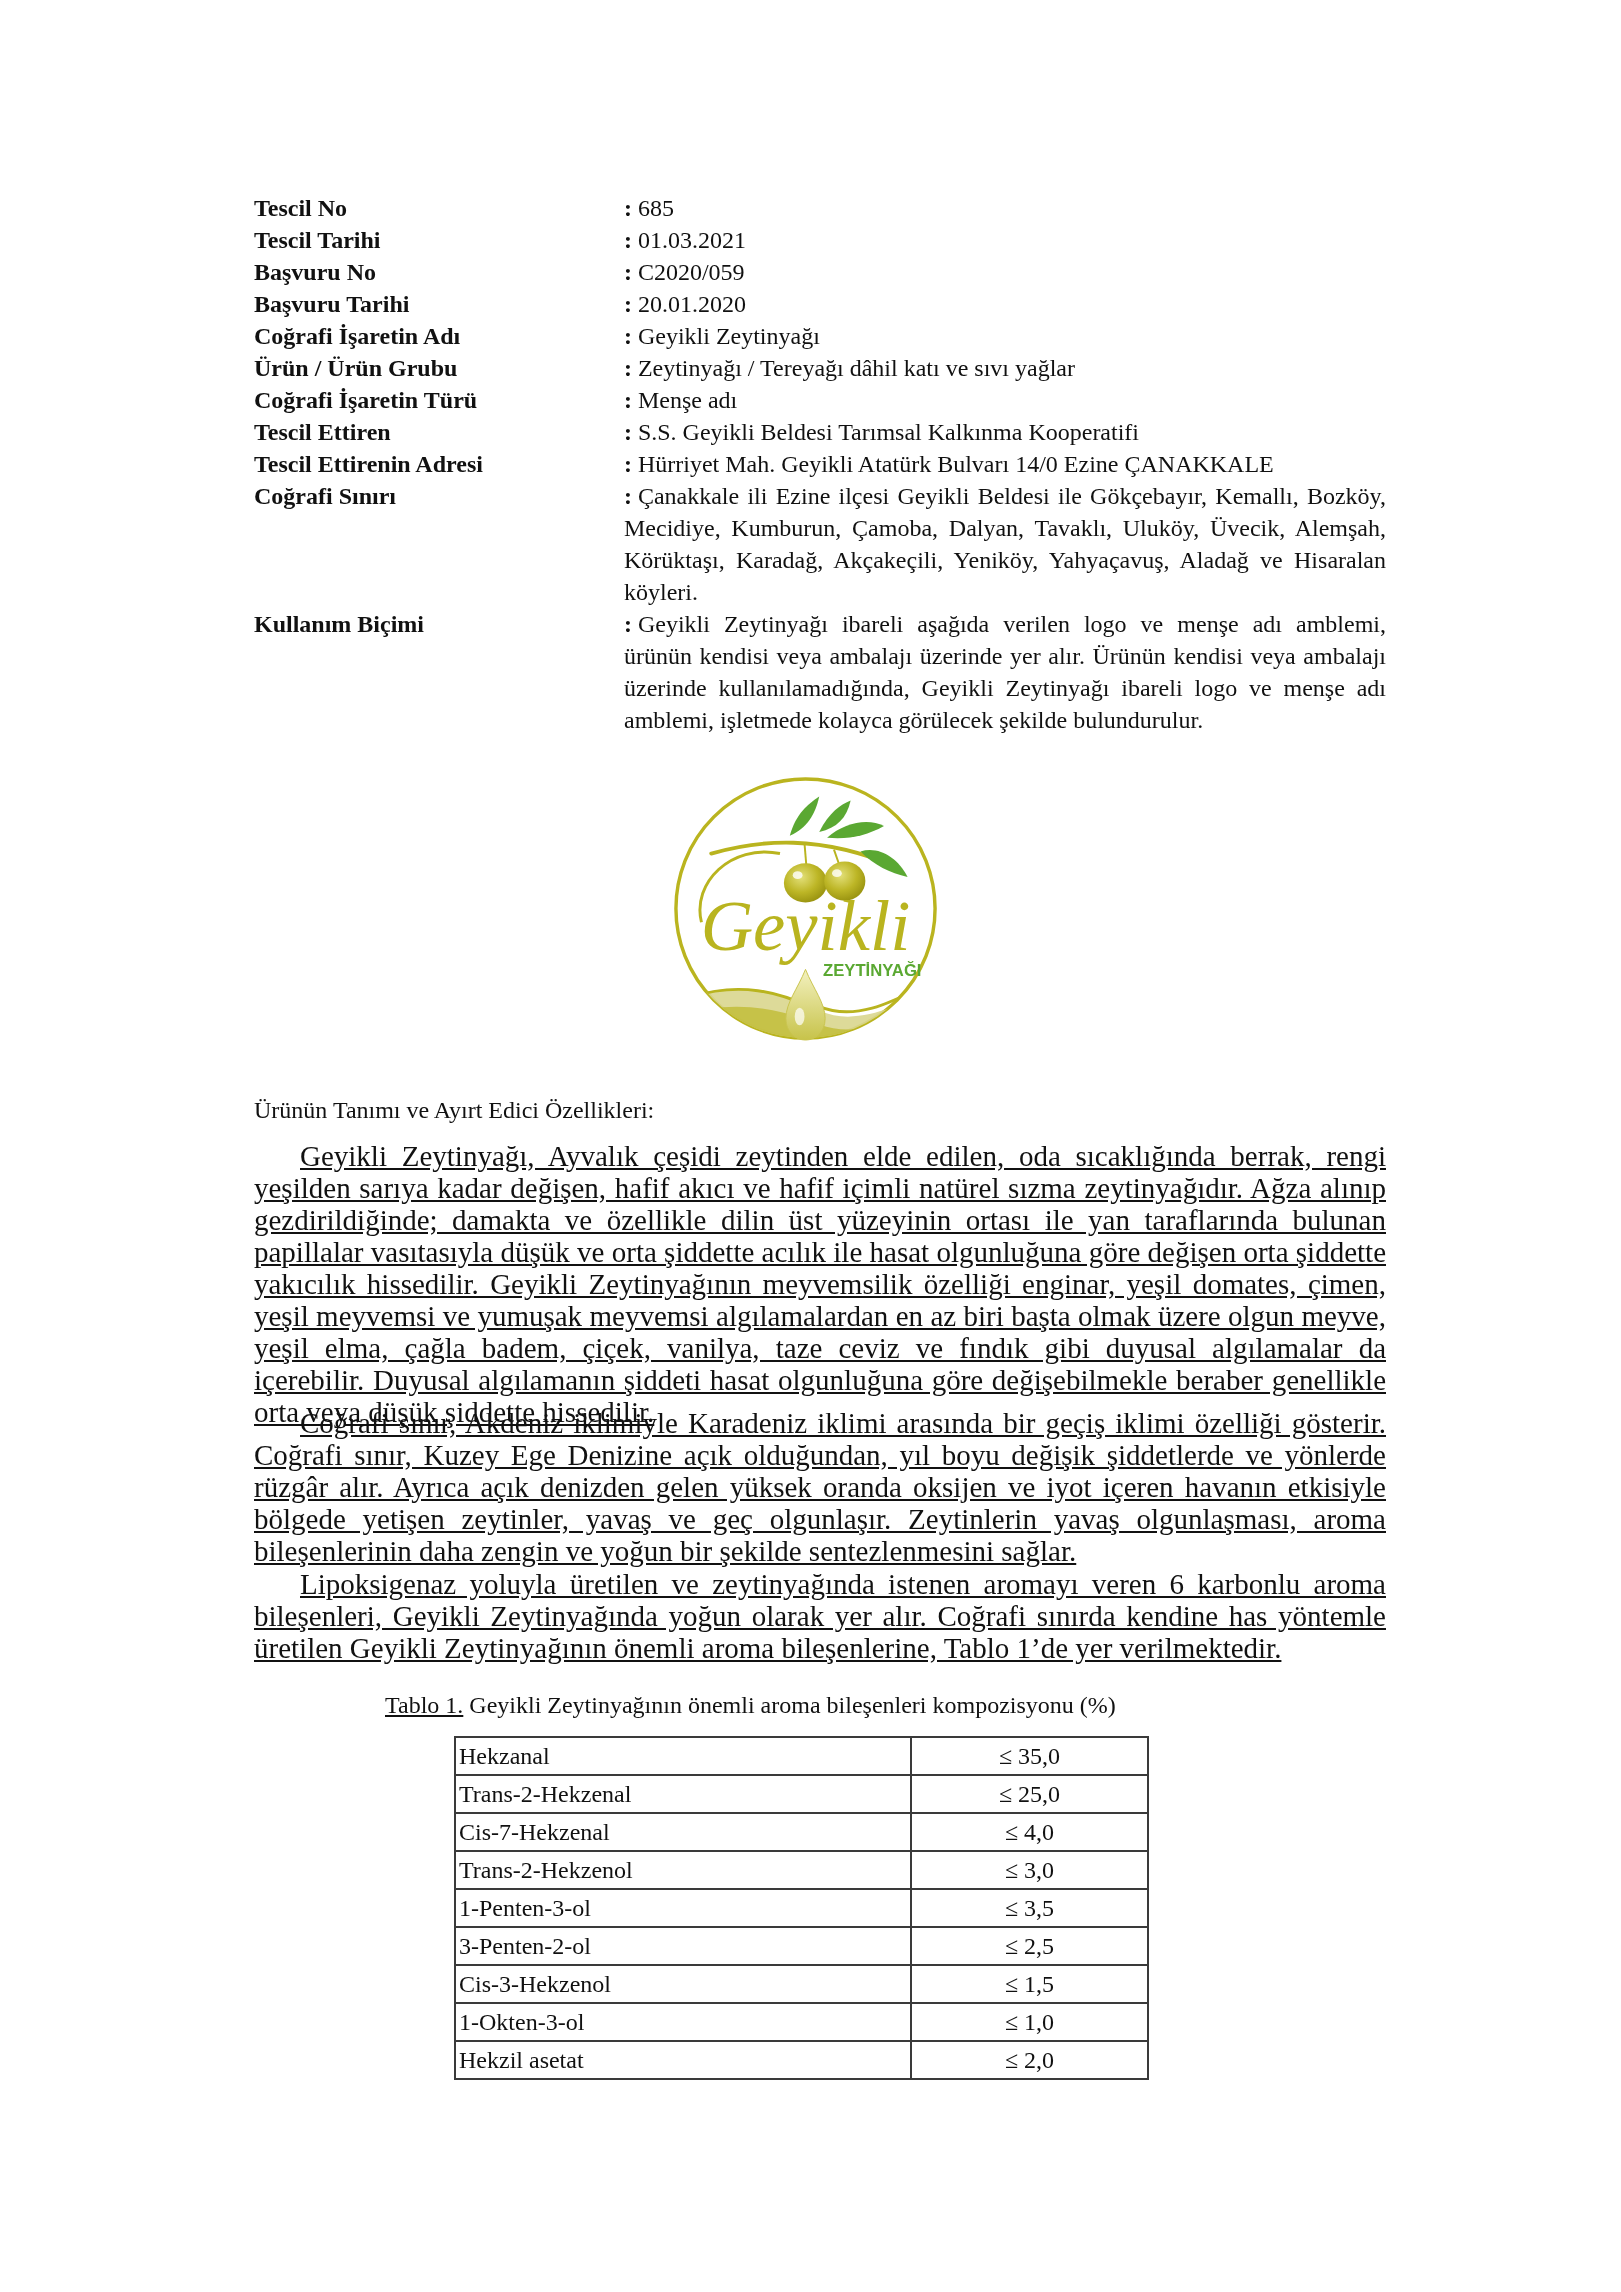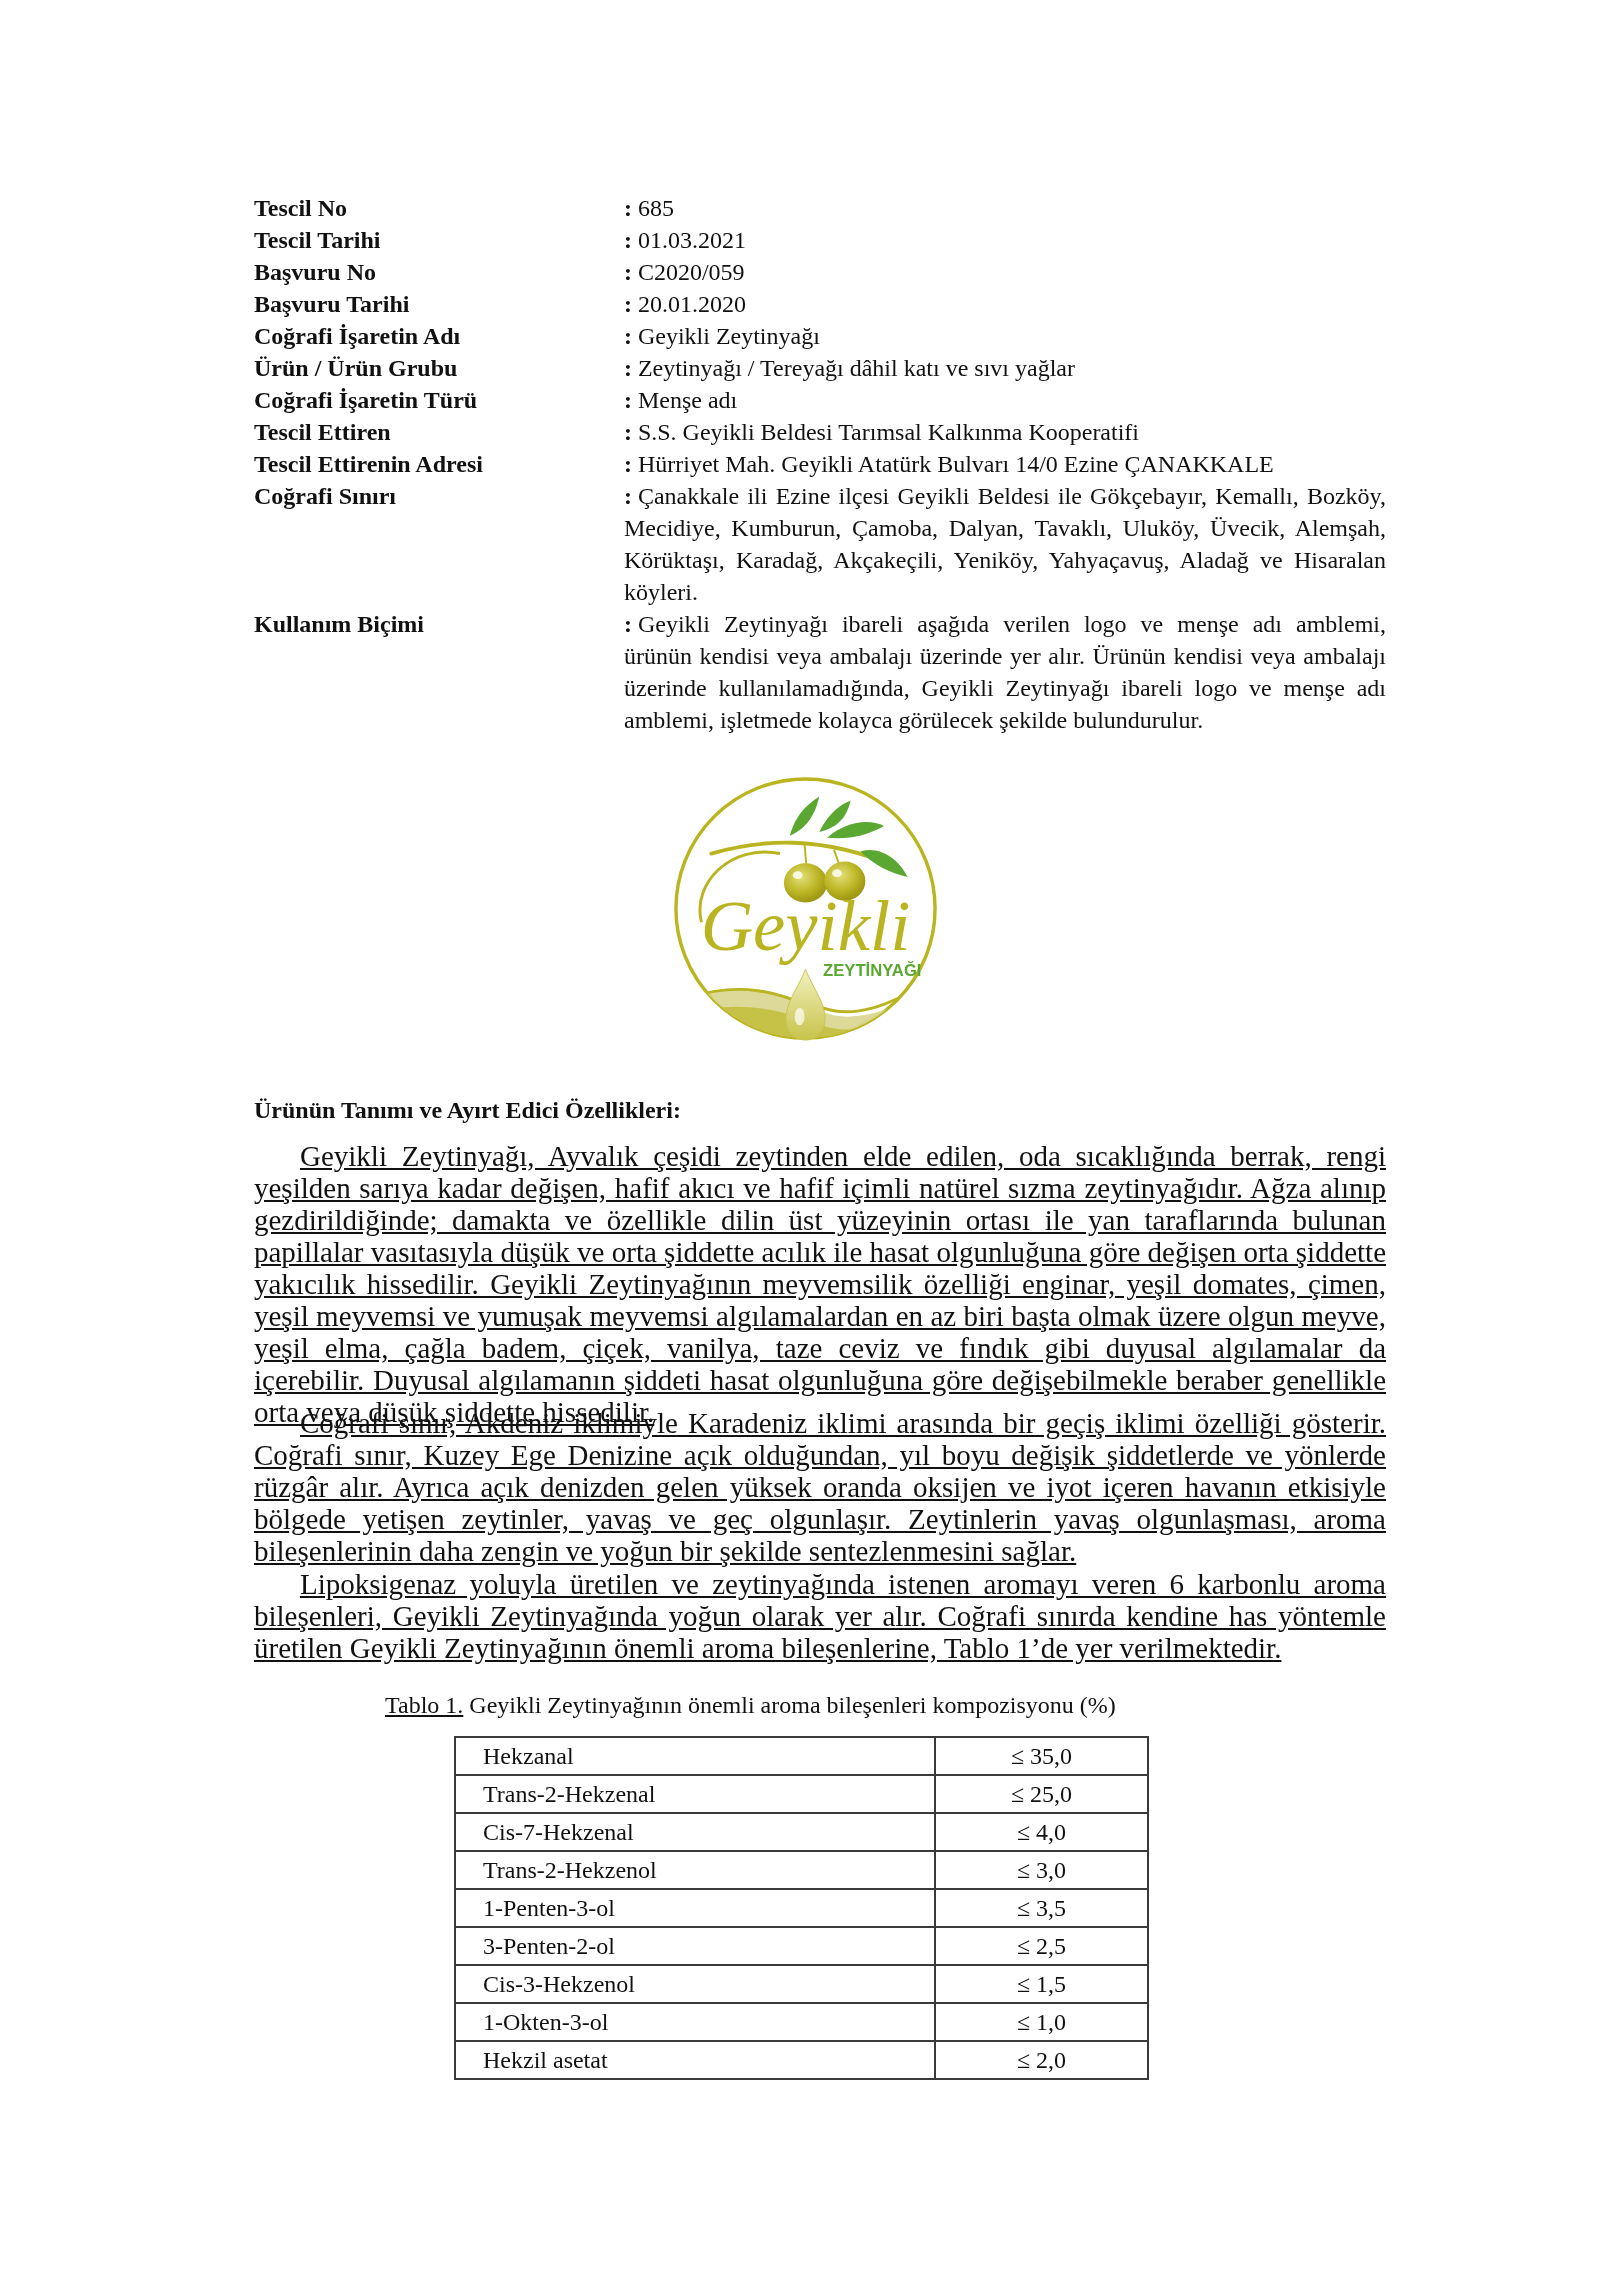--- a/index.html
+++ b/index.html
@@ -16,21 +16,21 @@
   .info-label { width: 370px; flex: 0 0 370px; font-weight: bold; }
   .info-value { flex: 1 1 auto; text-align: justify; }
   .info-value .colon { font-weight: bold; margin-right: 5.9px; }
 
   
   .logo { position: absolute; left: 672px; top: 775px; width: 267px; height: 267px; }
 
   
   .section-heading {
     position: absolute; left: 254px; top: 1095px;
-    font-size: 24px; font-weight: bold; line-height: 31px;
+    font-size: 24px; font-weight: normal; line-height: 31px;
   }
   .para {
     position: absolute; left: 254px; width: 1132px;
     font-size: 29px; line-height: 32px; text-align: justify;
     text-indent: 46px; margin: 0; text-decoration: underline;
   }
   .p1 { top: 1140px; }
   .p2 { top: 1407px; }
   .p3 { top: 1568px; }
 
@@ -40,21 +40,21 @@
   }
   .caption .caption-ref { text-decoration: underline; }
 
   
   .aroma-table {
     position: absolute; left: 454px; top: 1736px;
     width: 695px; border-collapse: collapse;
     font-size: 24px;
   }
   .aroma-table td {
-    border: 2px solid #3a3a3a; height: 36px; padding: 0 0 0 27px;
+    border: 2px solid #3a3a3a; height: 36px; padding: 0 0 0 3px;
     line-height: 35px; vertical-align: middle;
   }
   .aroma-table td.name { width: 451px; }
   .aroma-table td.val { text-align: center; padding: 0; }
 </style>
 </head>
 <body>
 
 <div class="page">
 

